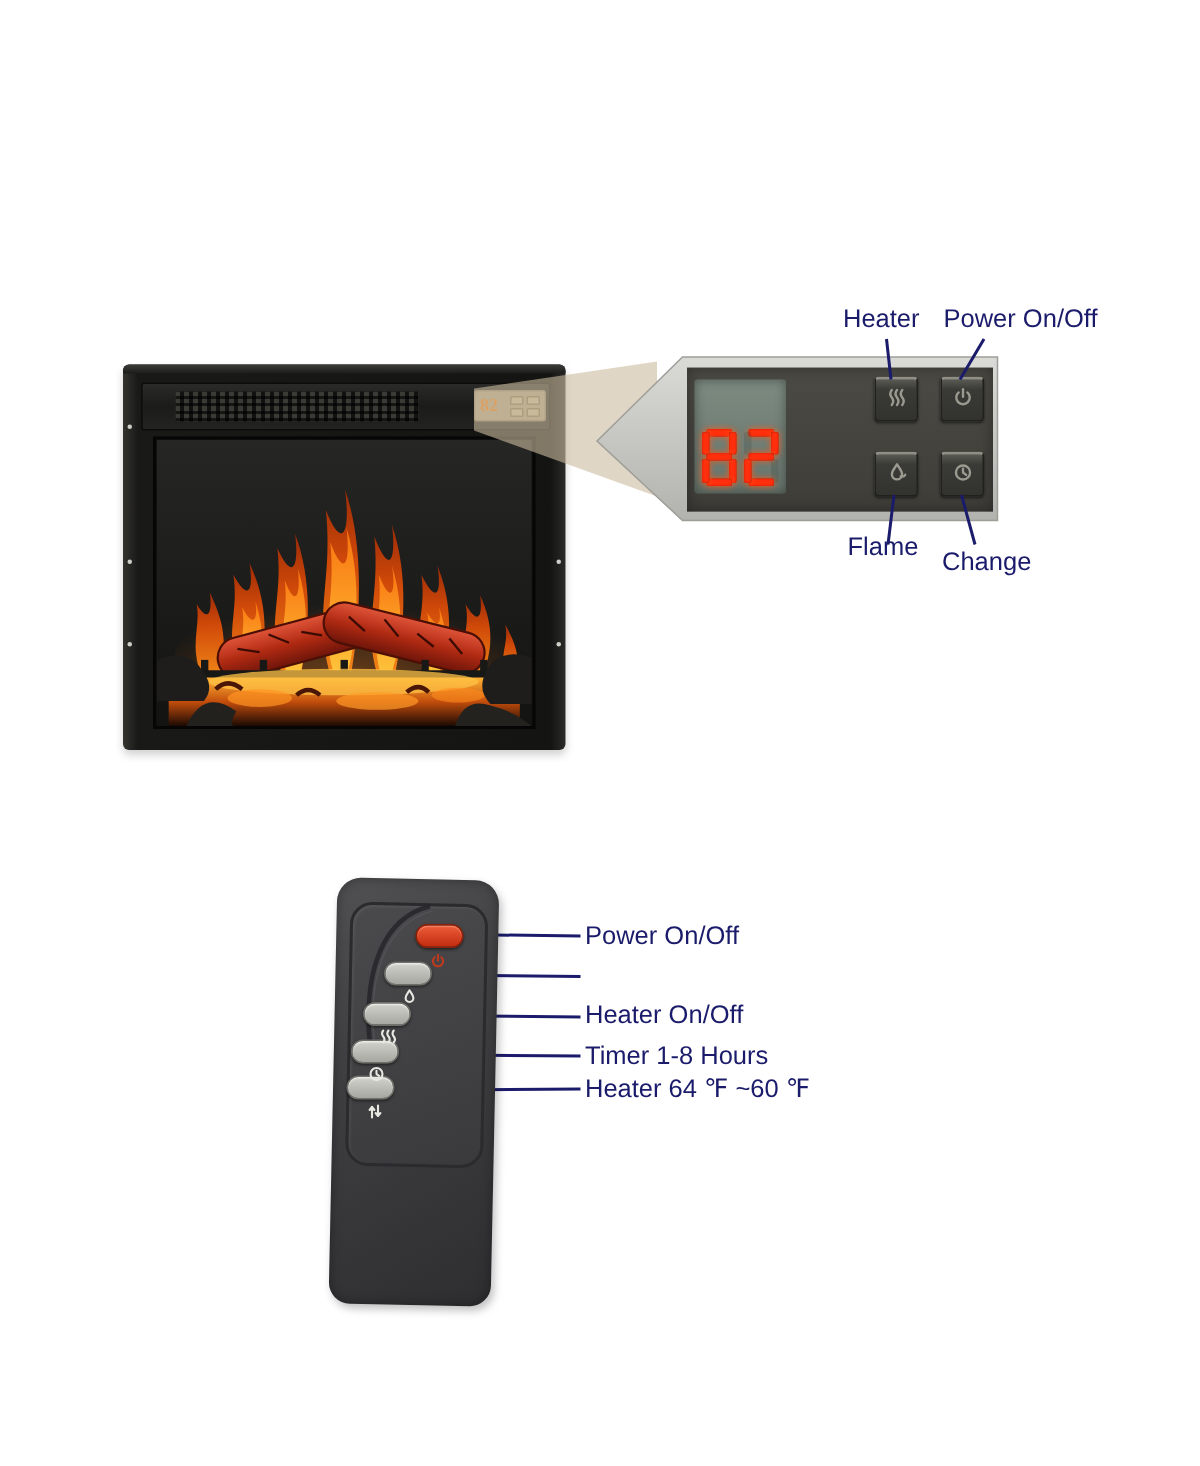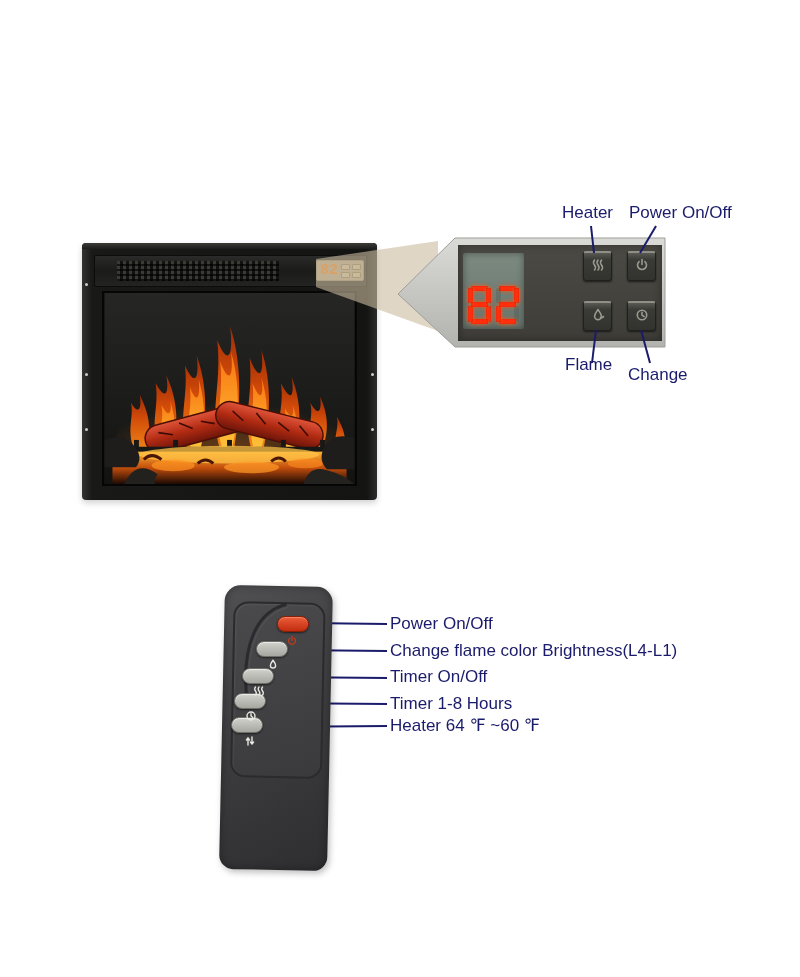--- a/index.html
+++ b/index.html
@@ -37,21 +37,21 @@
     background:
       repeating-linear-gradient(0deg, rgba(0,0,0,.65) 0 2px, rgba(255,255,255,0) 2px 5px),
       repeating-linear-gradient(90deg,#3b3b36 0 3px,#121211 3px 6px);
     border-radius:1px;
   }
   .fp-vent-display{
     position:absolute;left:221px;top:4px;width:48px;height:21px;
     background:rgba(186,172,143,.92);border:1px solid #8d8166;border-radius:2px;
     display:flex;align-items:center;gap:3px;padding:0 3px;box-sizing:border-box;
   }
-  .fp-vent-value{font-family:Liberation Mono, monospace;font-size:15px;font-weight:bold;color:#f07c12;}
+  .fp-vent-value{font-family:Liberation Serif, serif;font-size:12px;font-weight:bold;color:#f07c12;}
   .fp-vent-keys{display:grid;grid-template-columns:9px 9px;grid-auto-rows:6px;gap:2px;margin-left:auto;}
   .fp-vent-keys span{background:#c7b99a;border:1px solid #80744f;border-radius:1px;}
   .fp-glass{
     position:absolute;left:20px;top:48px;width:255px;height:195px;
     background:#101010;border:2px solid #060606;box-sizing:border-box;overflow:hidden;
   }
   .fp-glass svg{display:block;width:100%;height:100%;}
 
   
   .beam-svg{position:absolute;left:0;top:0;pointer-events:none;}
@@ -389,18 +389,17 @@
         </svg>
     </span>
     <span class="r-icon" id="ri-arrows">
       <svg width="12" height="12" viewBox="0 0 12 12">
           <path d="M4 10 V3 M4 3 l-1.6 2 M4 3 l1.6 2 M8 2 V9 M8 9 l-1.6-2 M8 9 l1.6-2"></path>
         </svg>
     </span>
   </div>
 
   <div class="r-lbl" id="r-lbl-0">Power On/Off</div>
-  <div class="r-lbl" id="r-lbl-1">Change flame color Brightness(L4-L1)</div>
-  <div class="r-lbl" id="r-lbl-2">Timer On/Off</div>
+  <div class="r-lbl" id="r-lbl-2">Heater On/Off</div>
   <div class="r-lbl" id="r-lbl-3">Timer 1-8 Hours</div>
   <div class="r-lbl" id="r-lbl-4">Heater 64 ℉ ~60 ℉</div>
 
 </div>
 
 </body></html>

